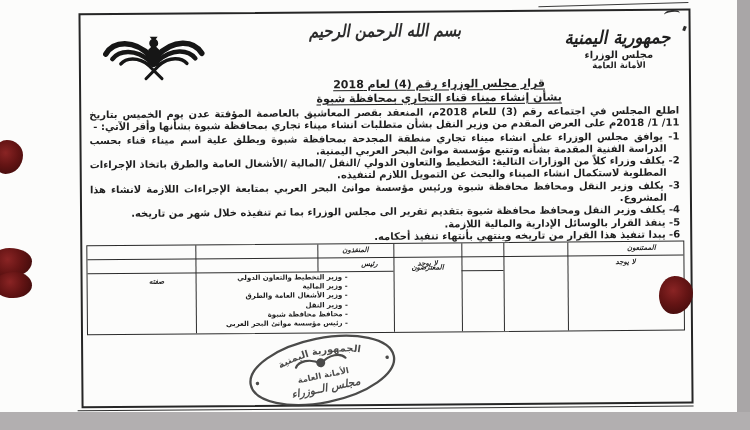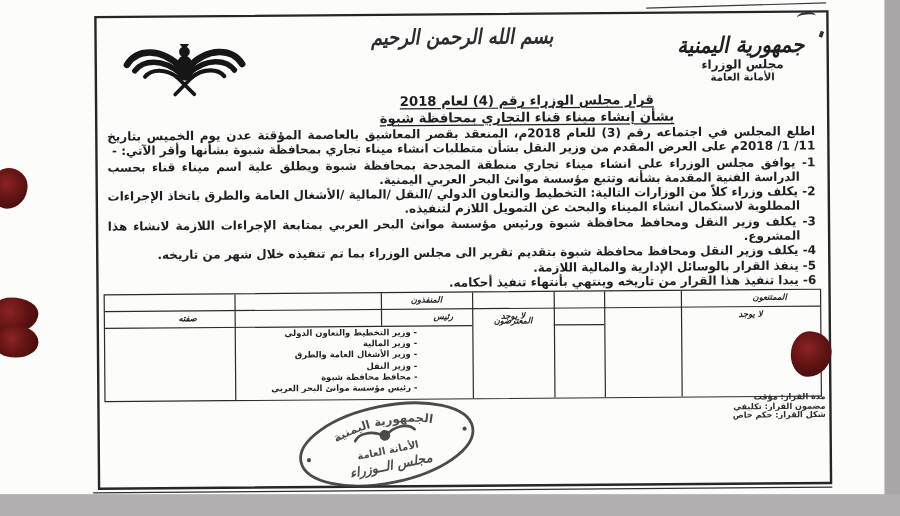--- a/index.html
+++ b/index.html
@@ -120,37 +120,32 @@
         <div class="hl" style="left:0;top:27px;width:306px"></div>
         <div class="hl" style="left:374px;top:27px;width:42px"></div>
 
         <div class="tcell" style="left:498px;top:2px;width:112px">الممتنعون</div>
         <div class="tcell" style="left:308px;top:20px;width:64px">المعترضون</div>
         <div class="tcell" style="left:232px;top:2px;width:72px">المنفذون</div>
 
         <div class="tcell" style="left:482px;top:16px;width:112px">لا يوجد</div>
         <div class="tcell" style="left:308px;top:16px;width:64px">لا يوجد</div>
         <div class="tcell" style="left:246px;top:16px;width:72px">رئيس</div>
-        <div class="tcell" style="left:30px;top:16px;width:78px">صفته</div>
+        <div class="tcell" style="left:30px;top:32px;width:78px">صفته</div>
 
         <div class="tlist">
             <div>- وزير التخطيط والتعاون الدولي</div>
             <div>- وزير المالية</div>
             <div>- وزير الأشغال العامة والطرق</div>
             <div>- وزير النقل</div>
             <div>- محافظ محافظة شبوة</div>
             <div>- رئيس مؤسسة موانئ البحر العربي</div>
           </div>
       </div>
 
-      <div class="meta">
-          <div>مدة القرار: مؤقت</div>
-          <div>مضمون القرار: تكليفي</div>
-          <div>شكل القرار: حكم خاص</div>
-        </div>
 
       <svg class="stamp" width="156" height="72" viewBox="0 0 160 74">
         <ellipse cx="80" cy="37" rx="75" ry="33" fill="none" stroke="#3c3c3c" stroke-width="2.4"></ellipse>
         <path id="arcTop" d="M 16,48 A 64,28 0 0 1 144,48" fill="none"></path>
         <text font-size="10" font-weight="bold" fill="#3c3c3c" font-family="DejaVu Sans, sans-serif">
           <textPath href="#arcTop" startOffset="50%" text-anchor="middle">الجمهورية اليمنية</textPath>
         </text>
         <g stroke="#3c3c3c" fill="none" stroke-width="2.2" stroke-linecap="round">
           <path d="M80 30 C 70 22 58 23 54 29"></path>
           <path d="M80 30 C 90 22 102 23 106 29"></path>

